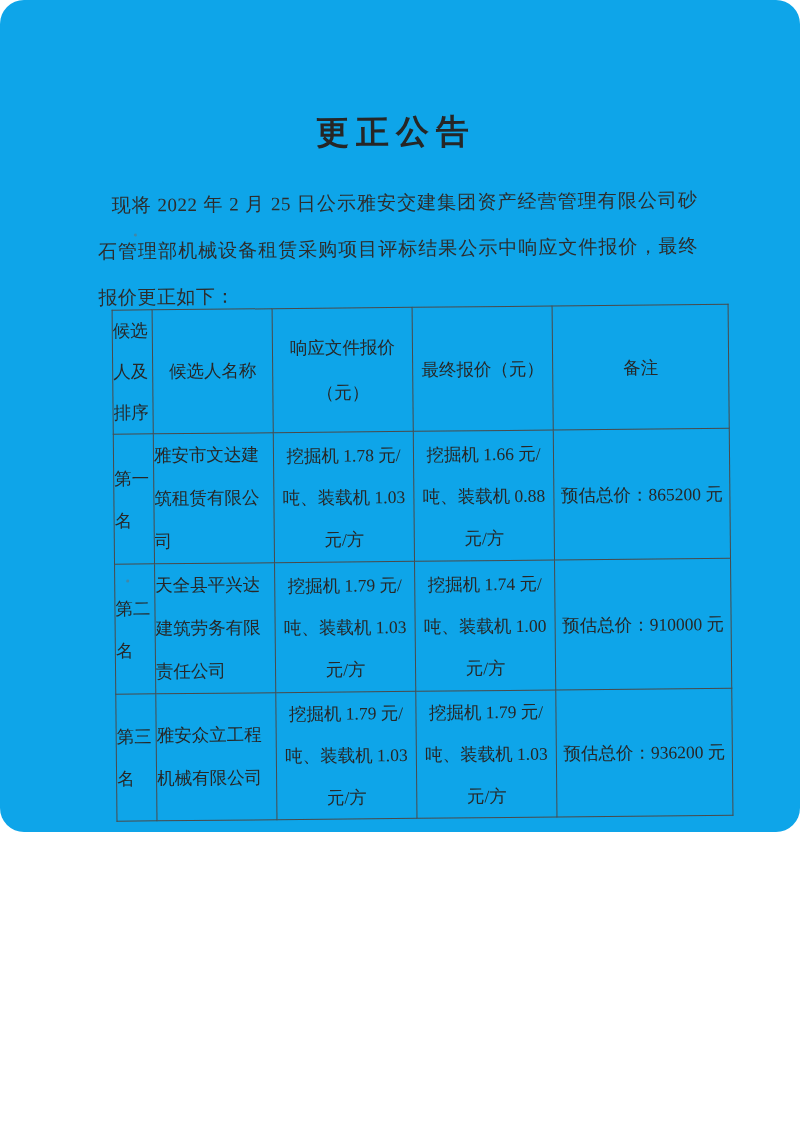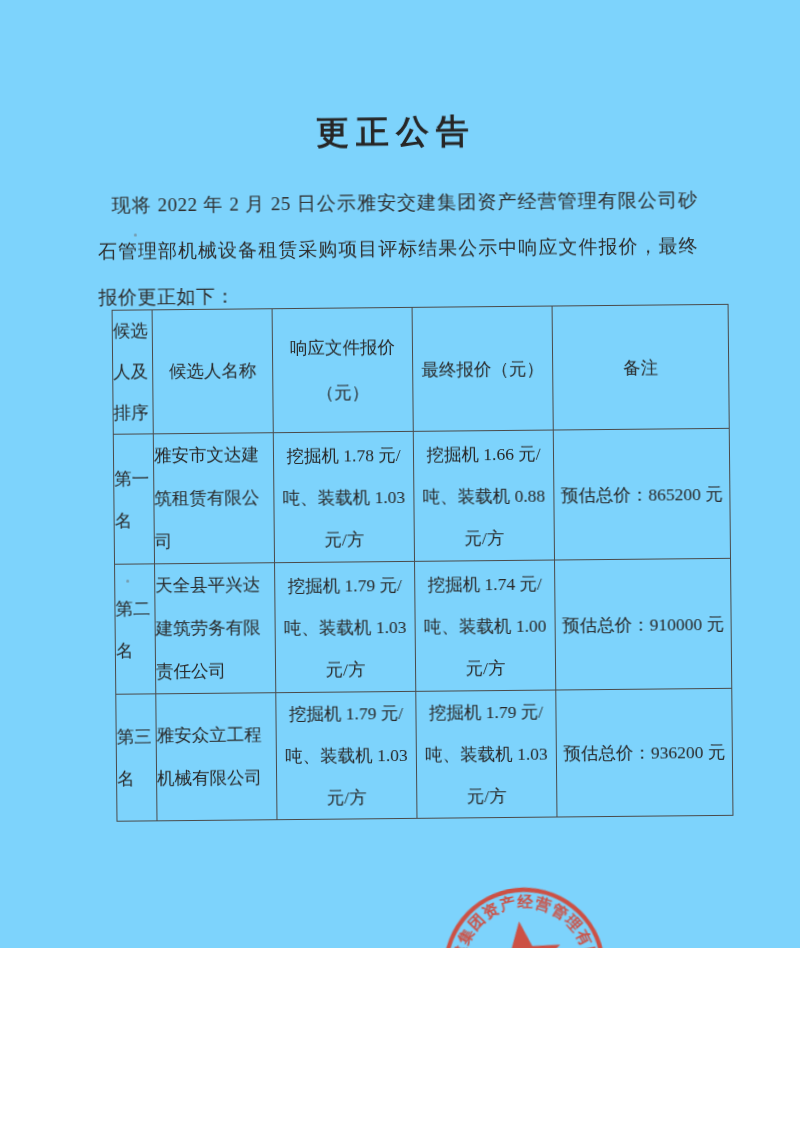--- a/index.html
+++ b/index.html
@@ -1,20 +1,21 @@
 <!DOCTYPE html>
 <html><head>
 <meta charset="utf-8">
 <style>
   html,body { margin:0; padding:0; }
   .page {
-    position:relative; width:800px; height:948px;
-    background:#7dd3fc; overflow:hidden;
+    position:relative; width:800px; height:832px;
+    background:#0ea5e9; overflow:hidden;
     font-family:"Liberation Serif","DejaVu Serif",serif;
     color:#2c2c2c;
+    border-radius:24px;
   }
   .content {
     position:absolute; inset:0;
     transform:rotate(-0.55deg);
     transform-origin:400px 560px;
   }
   .title {
     position:absolute; top:110px; left:0; width:800px; margin:0;
     text-align:center; font-size:33px; font-weight:bold;
     letter-spacing:7px; color:#262626;

